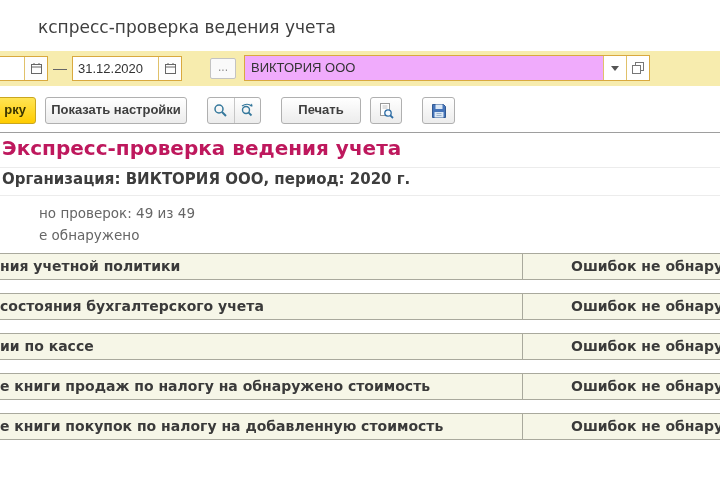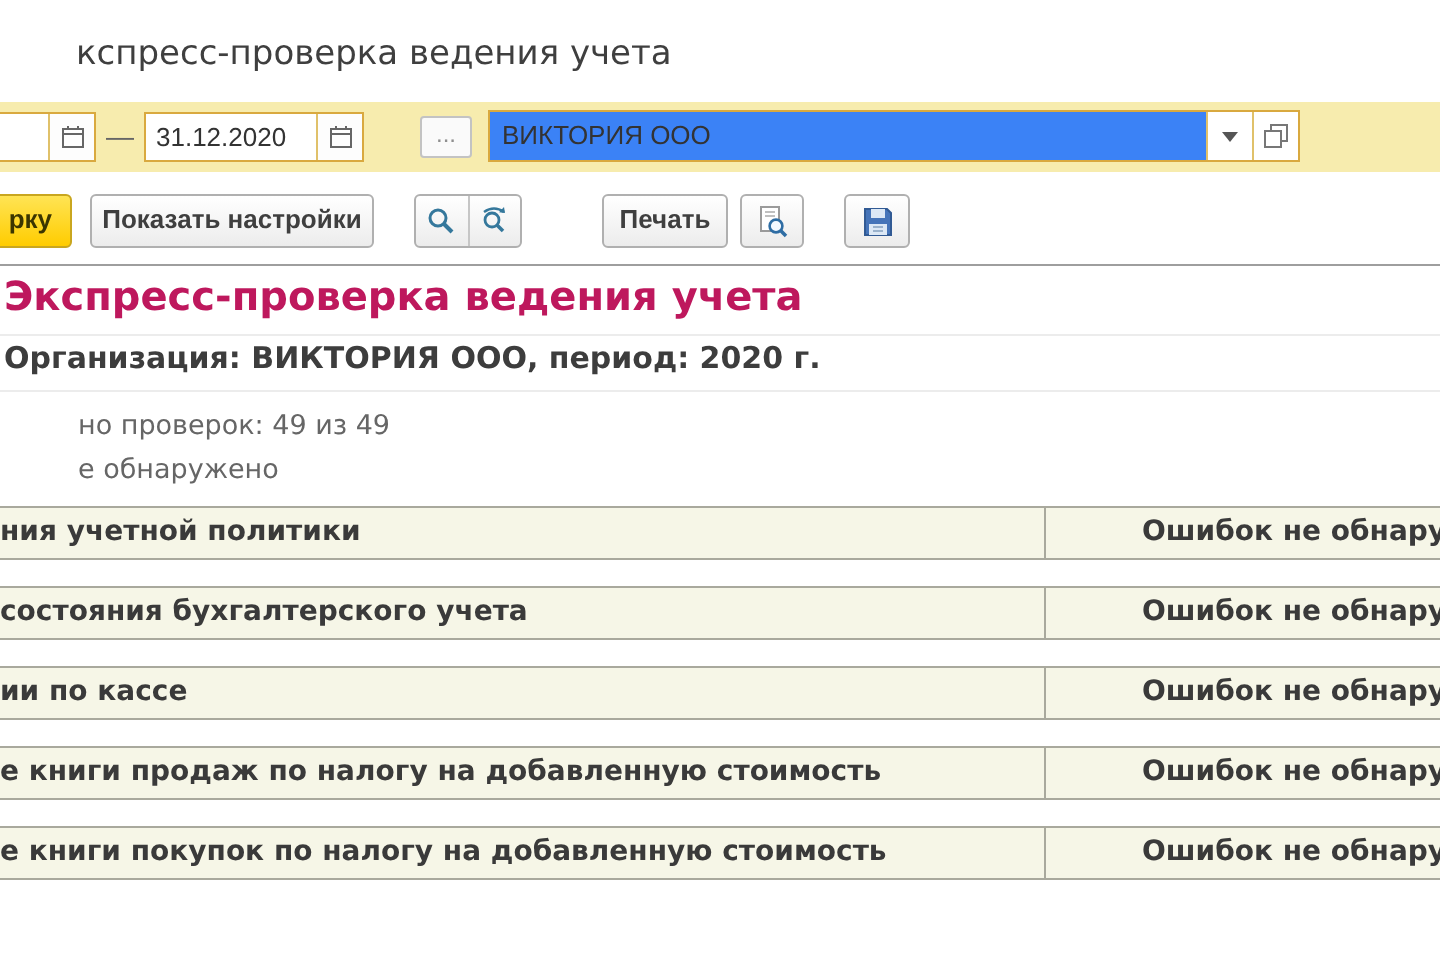--- a/index.html
+++ b/index.html
@@ -23,41 +23,41 @@
   .date-val { flex:1; font-size:13px; color:#333; line-height:23px; padding-left:5px; white-space:nowrap; overflow:hidden; }
   .cal-btn { width:22px; border-left:1px solid #e0c16a; display:flex; align-items:center; justify-content:center; background:#fdfdfd; }
   .dash { position:absolute; left:52px; top:5px; width:16px; height:25px; line-height:24px; text-align:center; color:#666; font-size:14px; }
   .ellipsis-btn {
     position:absolute; left:210px; top:7px; width:26px; height:21px; box-sizing:border-box;
     background:#fafafa; border:1px solid #c3c3c3; border-radius:2px;
     color:#8f8f8f; font-size:12px; line-height:17px; text-align:center;
   }
   .org-combo {
     position:absolute; left:244px; top:4px; width:406px; height:26px; box-sizing:border-box;
-    background:#3b82f6; border:1px solid #d9a93f; display:flex;
+    background:#f0abfc; border:1px solid #d9a93f; display:flex;
   }
   .org-text { flex:1; font-size:13px; color:#333; line-height:24px; padding-left:6px; white-space:nowrap; overflow:hidden; }
   .combo-sec { width:22px; border-left:1px solid #e0c16a; display:flex; align-items:center; justify-content:center; background:#fff; }
   .chevron { width:0; height:0; border-left:4px solid transparent; border-right:4px solid transparent; border-top:5px solid #555; }
   
   .btn {
     position:absolute; top:86px; height:27px; box-sizing:border-box;
     background:linear-gradient(#ffffff,#ececec); border:1px solid #b0b0b0; border-radius:3px;
     font-size:13px; color:#3f3f3f; text-align:center; line-height:24px; white-space:nowrap;font-weight:bold;
   }
   #btn-run {
     left:-70px; width:106px; text-align:right; padding-right:9px;
     background:linear-gradient(#ffe454,#ffcc00); border-color:#c9a61f;
     font-weight:700; color:#3b3500;
   }
   #btn-settings { left:45px;  width:142px; }
   #btn-find     { left:207px; width:54px; display:flex; padding:0; }
   .icon-cell { flex:1; display:flex; align-items:center; justify-content:center; }
   .icon-cell + .icon-cell { border-left:1px solid #c6c6c6; }
-  #btn-print   { left:301px; width:63px; }
+  #btn-print   { left:281px; width:80px; }
   #btn-preview { left:370px; width:32px; display:flex; align-items:center; justify-content:center; }
   #btn-save    { left:422px; width:33px; display:flex; align-items:center; justify-content:center; }
   .toolbar-sep { position:absolute; left:0; top:121px; width:720px; height:1px; background:#9e9e9e; }
   
   .report-title {
     position:absolute; left:2px; top:125px; font-family:"DejaVu Sans", sans-serif;
     font-size:20px; font-weight:700; color:#be185d; white-space:nowrap;
   }
   .report-subtitle {
     position:absolute; left:2px; top:159px; font-family:"DejaVu Sans", sans-serif;
@@ -182,21 +182,21 @@
     <div class="sec">состояния бухгалтерского учета</div>
     <div class="col-div"></div>
     <div class="res">Ошибок не обнаруж</div>
   </div>
   <div class="row" id="row-2">
     <div class="sec">ии по кассе</div>
     <div class="col-div"></div>
     <div class="res">Ошибок не обнаруж</div>
   </div>
   <div class="row" id="row-3">
-    <div class="sec">е книги продаж по налогу на добавленную стоимость</div>
+    <div class="sec">е книги продаж по налогу на обнаружено стоимость</div>
     <div class="col-div"></div>
     <div class="res">Ошибок не обнаруж</div>
   </div>
   <div class="row" id="row-4">
     <div class="sec">е книги покупок по налогу на добавленную стоимость</div>
     <div class="col-div"></div>
     <div class="res">Ошибок не обнаруж</div>
   </div>
 
 </div>

